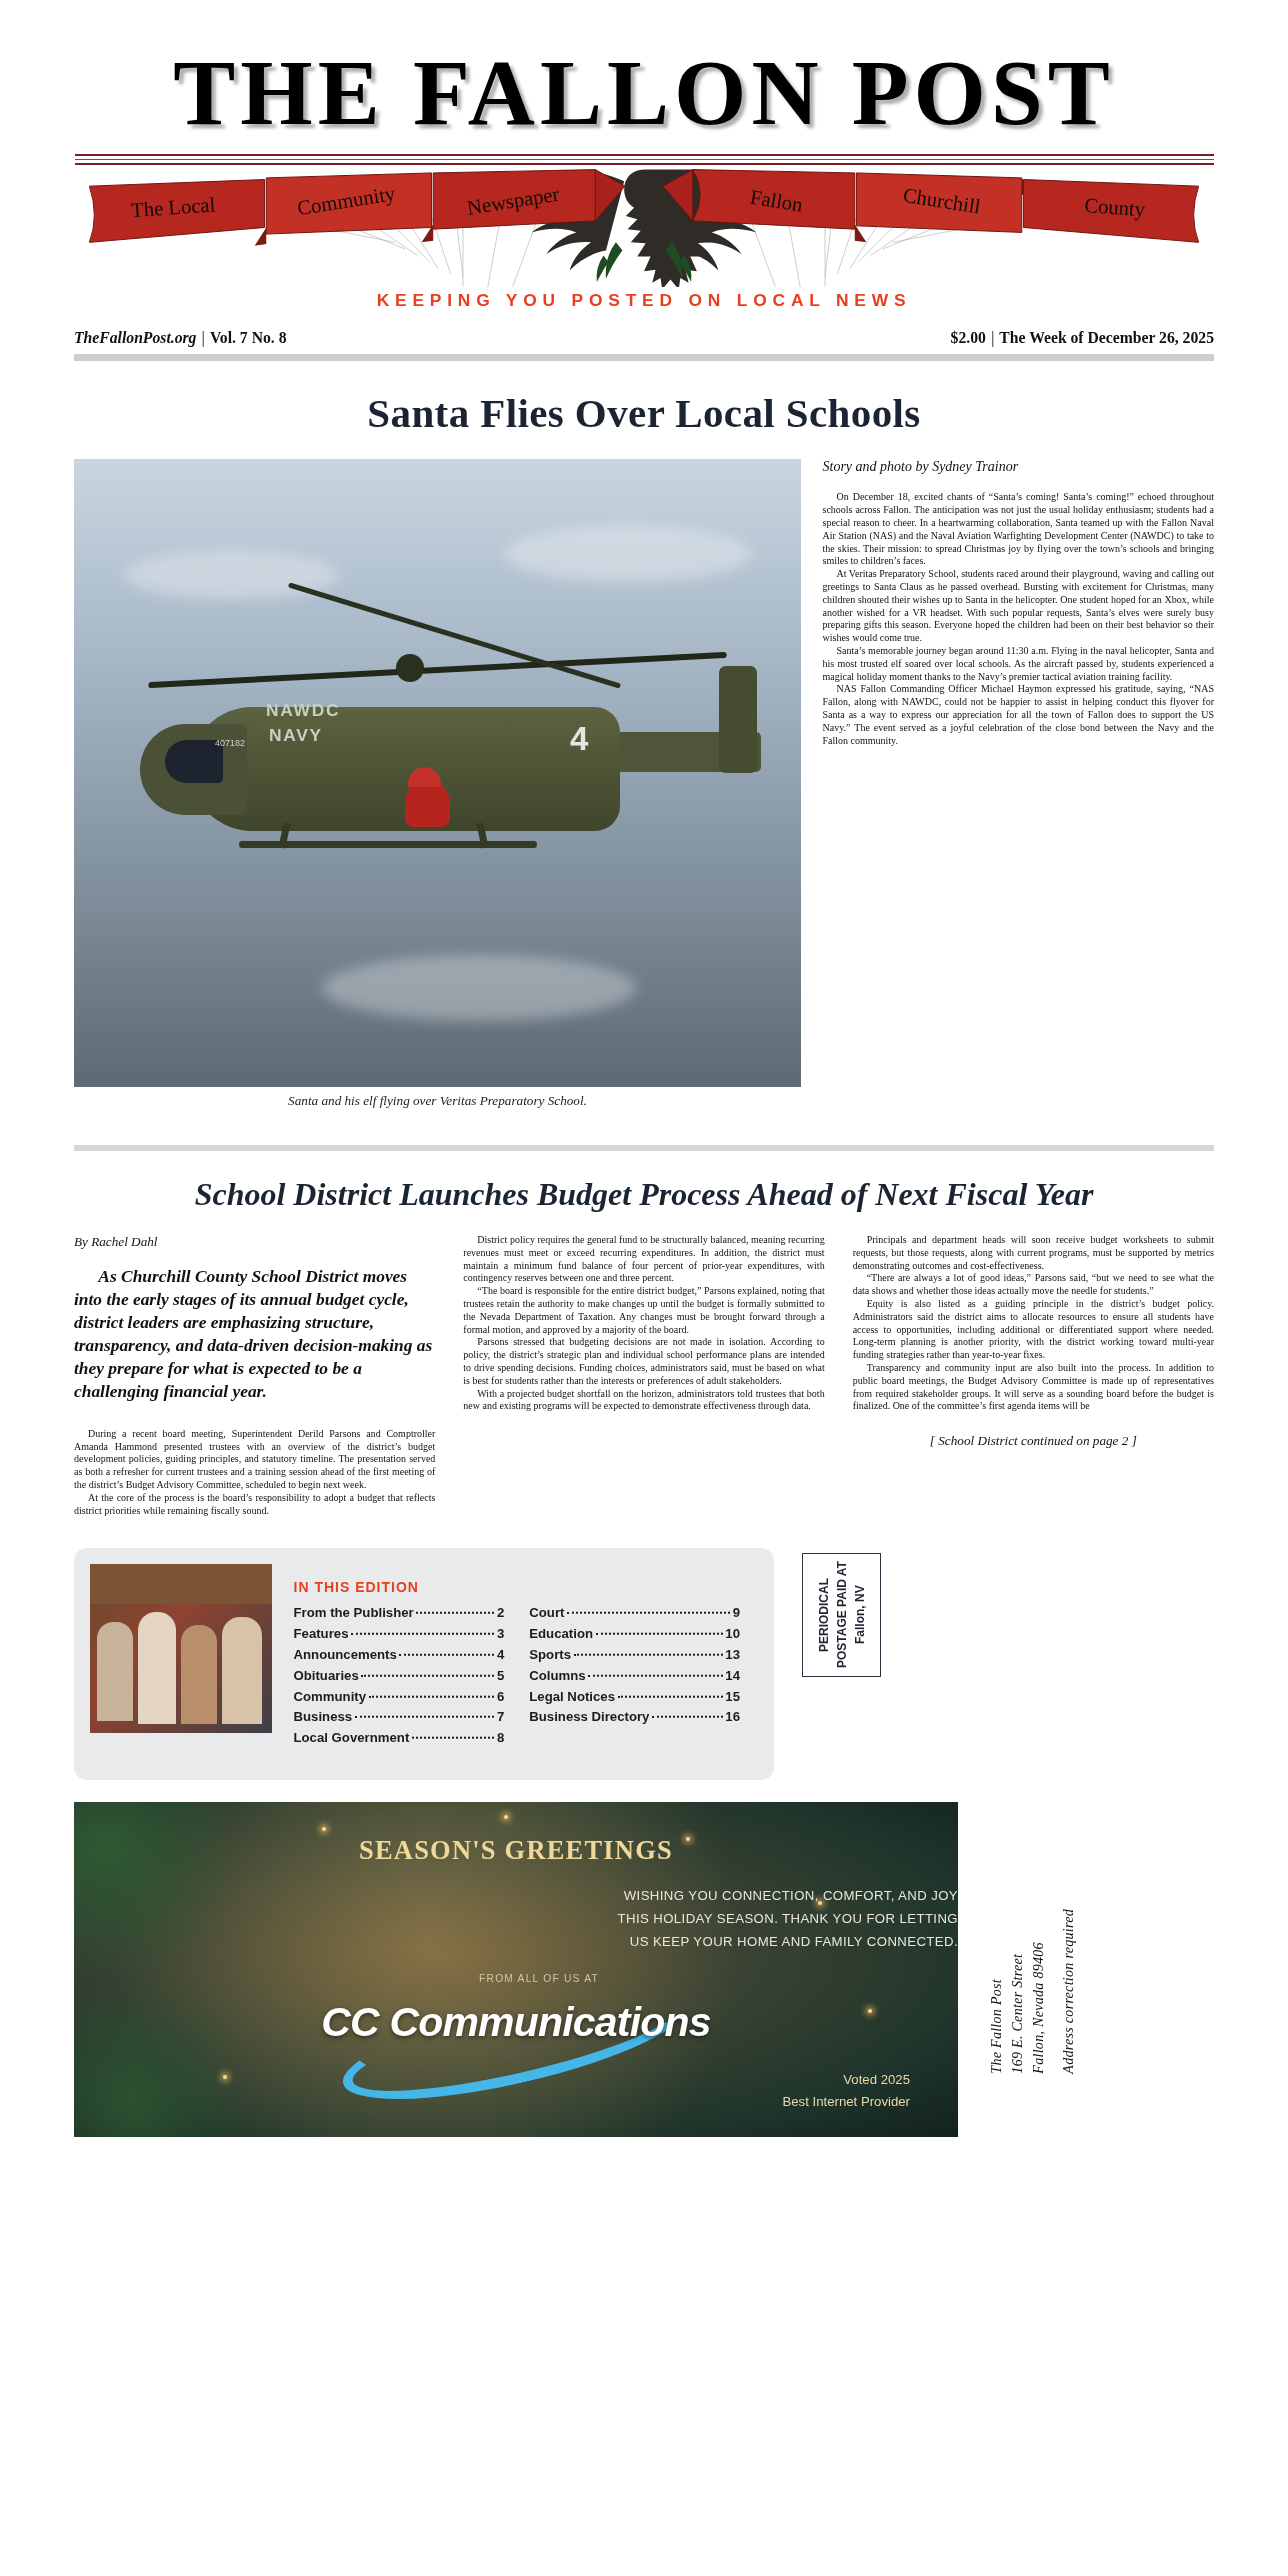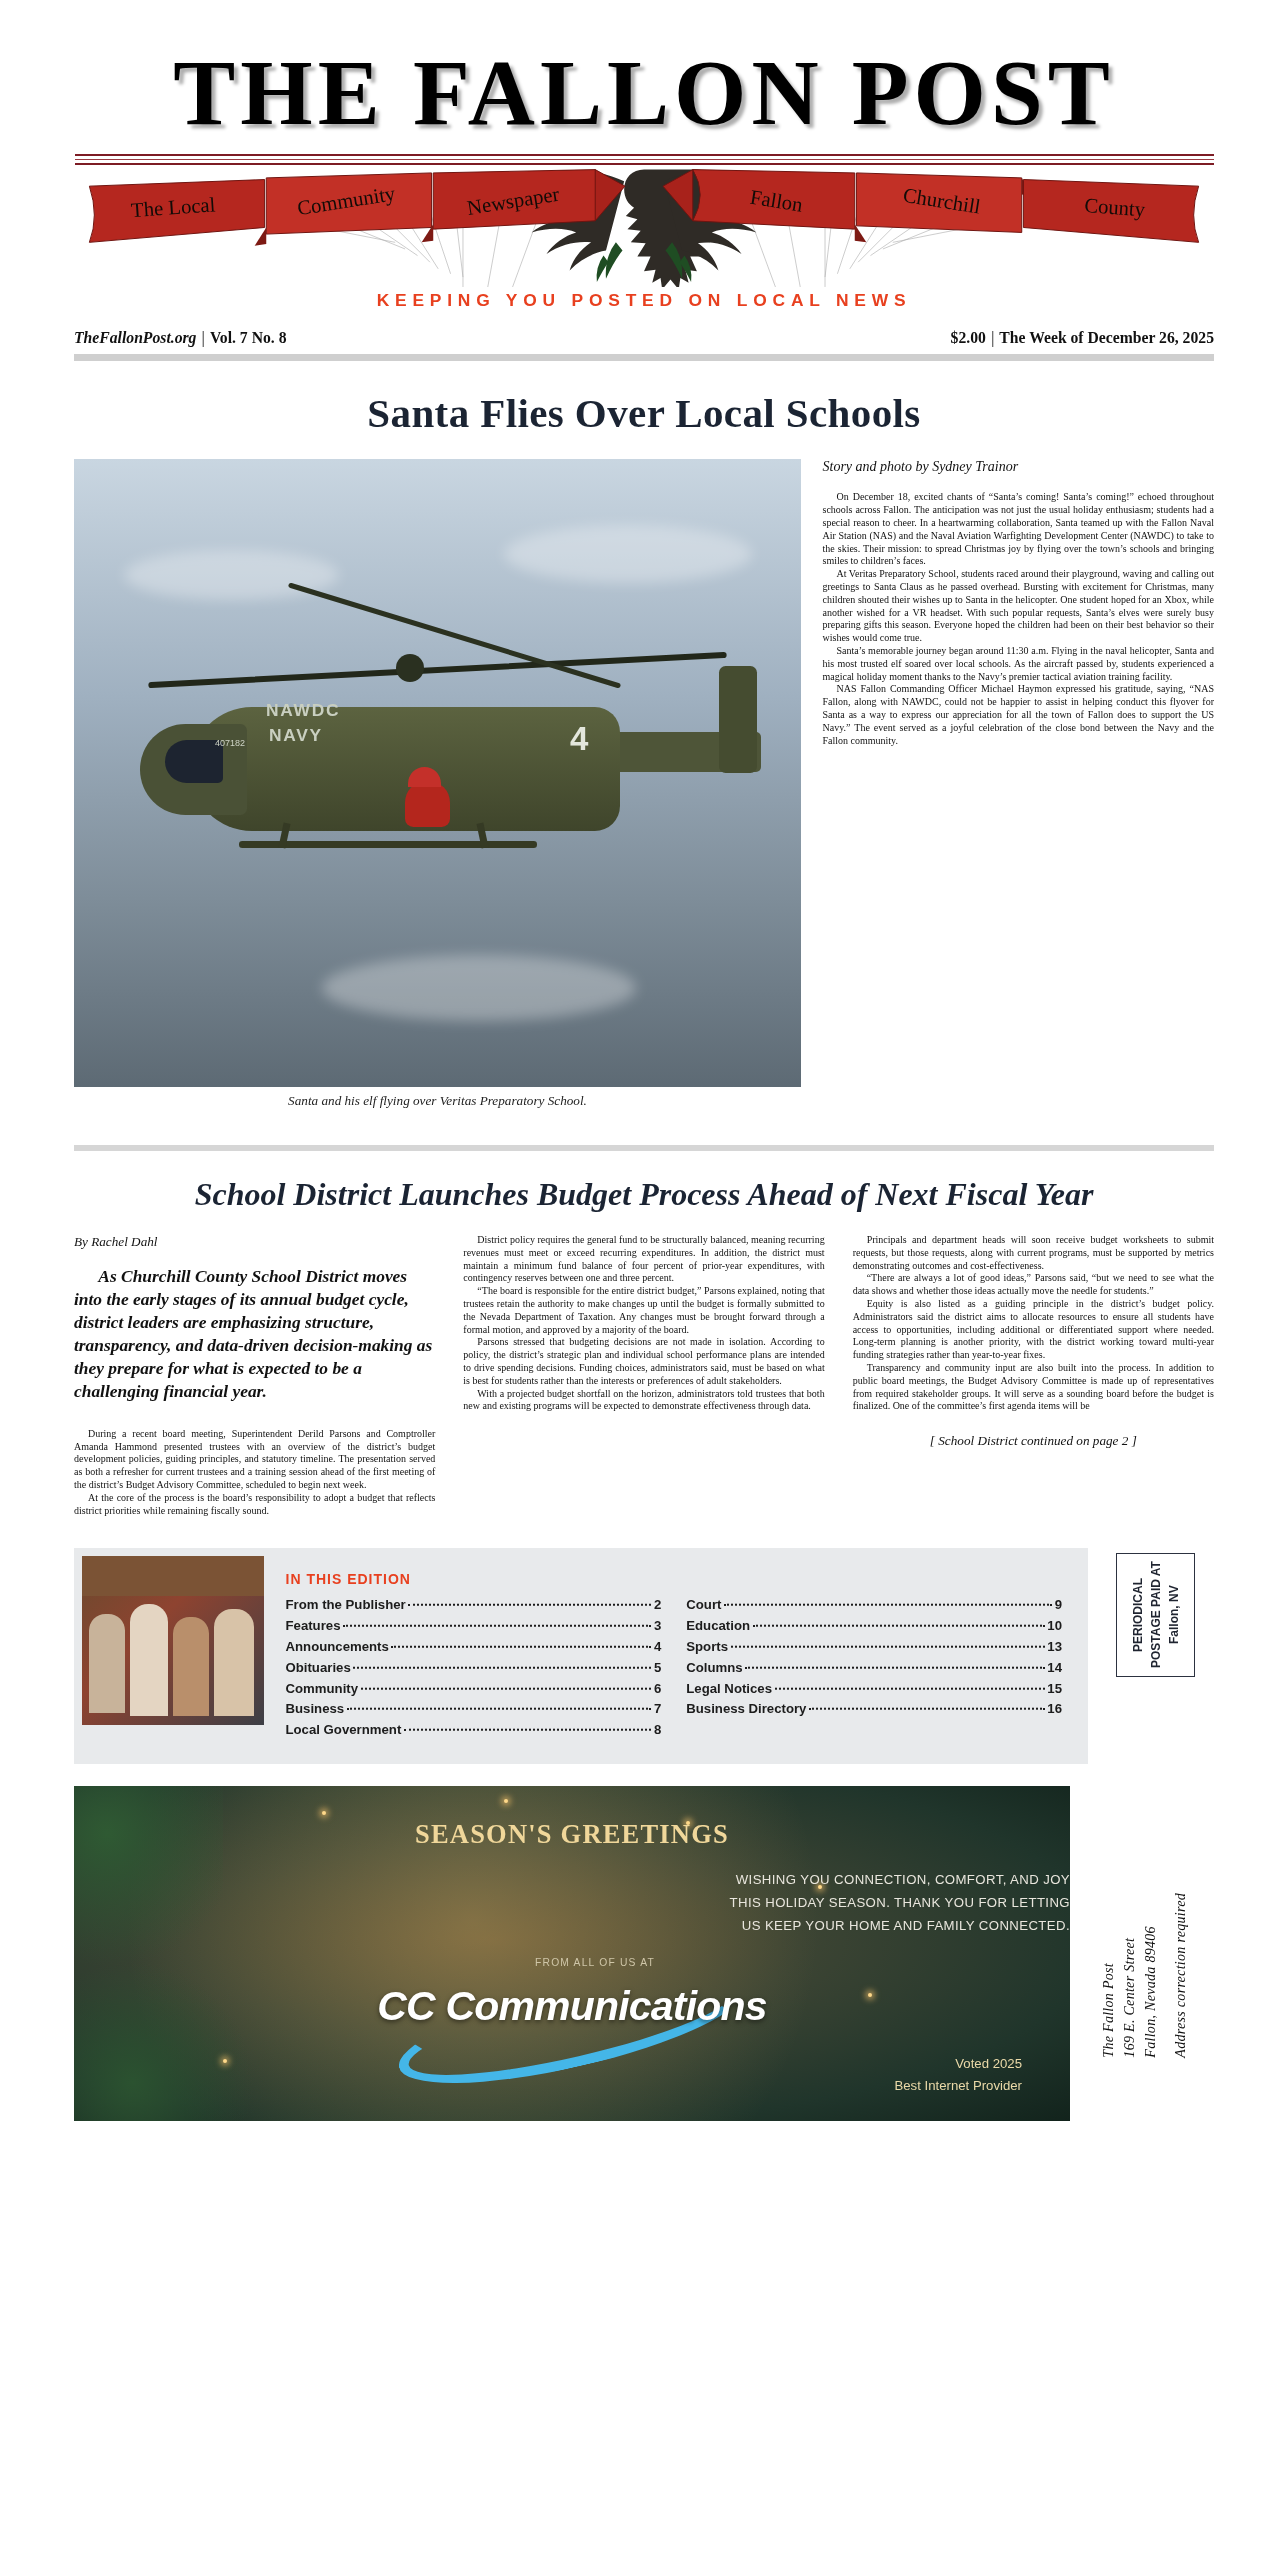--- a/index.html
+++ b/index.html
@@ -124,21 +124,21 @@
   .byline2 { font-style:italic; font-size:13.2px; margin-bottom:15px; }
   .deck {
     font-style:italic; font-weight:700; font-size:17.4px;
     line-height:1.32; text-indent:1.4em; margin:0 0 25px;
   }
   .jump { text-align:center; font-style:italic; font-size:13.2px; margin-top:20px; }
 
   
   .edition-row { display:flex; align-items:flex-start; margin-top:31px; gap:21.5px; }
   .edition-box {
-    background:#e8eaec; display:flex; width:1014px; padding:8px;
+    background:#e8eaec; display:flex; width:700px; padding:16px;border-radius:13px;
   }
   .edition-photo { width:182px; height:169px; position:relative; overflow:hidden; background:#5b4432; flex:none; }
   .edition-list { padding:15px 18px 13.2px 21.5px; flex:1; }
   .edition-title {
     color:#e8401f; font-family:"Liberation Sans", sans-serif;
     font-weight:700; font-size:14px; letter-spacing:1px; margin-bottom:10px;
   }
   .edition-cols { display:flex; gap:25px; }
   .edition-col { flex:1; }
   .idx-item {
@@ -157,21 +157,21 @@
   }
   .postage-inner {
     writing-mode:vertical-rl; transform:rotate(180deg);
     font-family:"Liberation Sans", sans-serif; font-weight:700;
     font-size:12px; line-height:1.5; text-align:center; color:#1f2430;
   }
 
   
   .ad-row { display:flex; margin-top:21.5px; gap:20px; align-items:flex-start; }
   .ad {
-    width:996px; height:335px; position:relative; overflow:hidden;
+    width:884px; height:335px; position:relative; overflow:hidden;
     background:radial-gradient(ellipse at 42% 46%, #5f5233 0%, #3c4433 38%, #20352b 74%, #12231c 100%);
     color:#fff; text-align:center;
   }
   .ad-glow { position:absolute; inset:0; background:radial-gradient(circle at 40% 40%, rgba(230,190,110,.30), rgba(0,0,0,0) 55%); }
   .ad-title {
     position:relative; margin-top:33px; font-family:"Liberation Serif", serif;
     font-weight:700; font-size:26.5px; letter-spacing:1.2px; color:#f0d79a;
   }
   .ad-sub {
     position:relative; margin-top:18px; font-family:"Liberation Sans", sans-serif;

